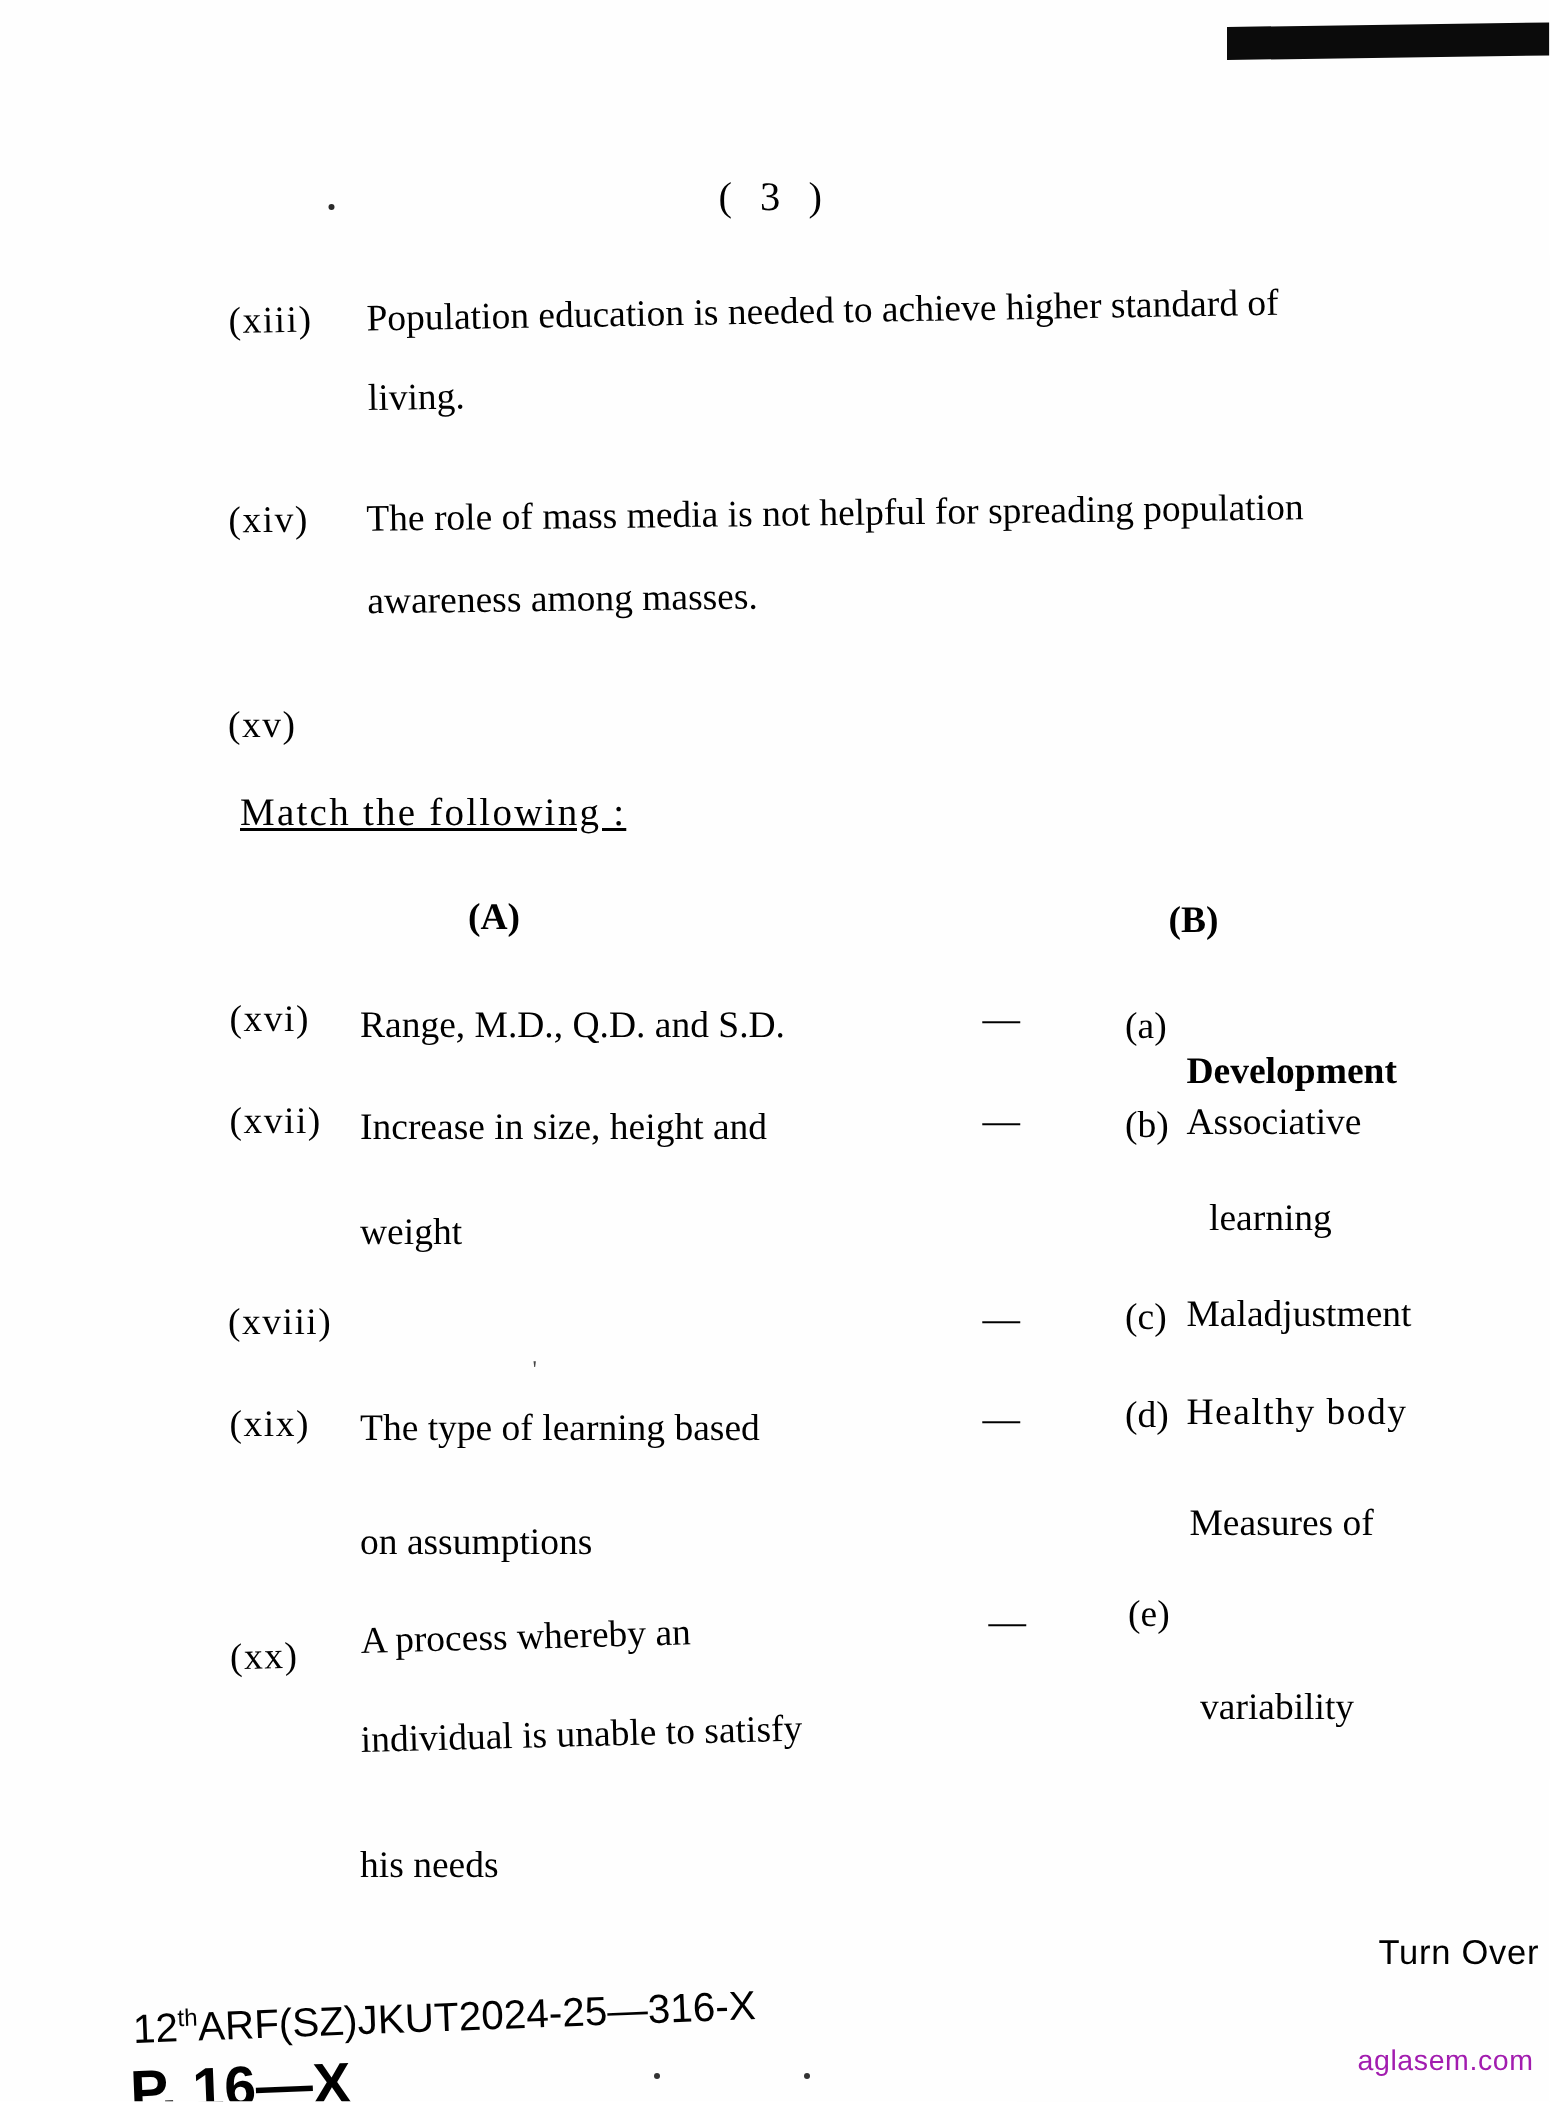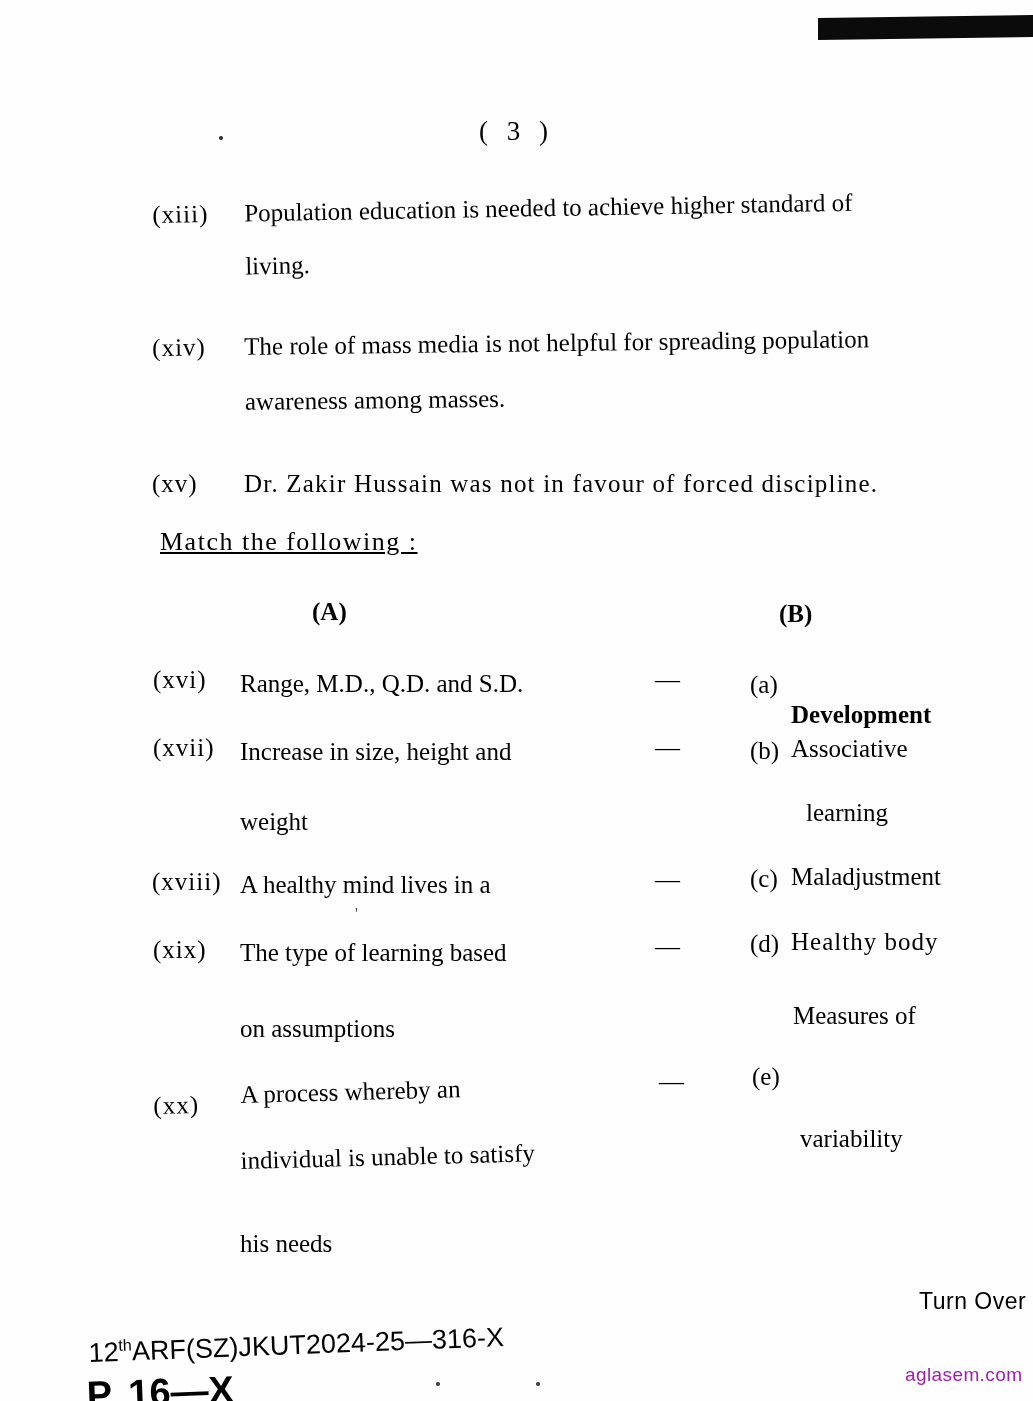--- a/index.html
+++ b/index.html
@@ -207,39 +207,35 @@
   <div class="stmt tilt-b" style="top:329px; left:152px; width:830px;">
     <div class="label">(xiv)</div>
     <div class="body">
       <div>The role of mass media is not helpful for spreading population</div>
       <div style="margin-top:16px;">awareness among masses.</div>
     </div>
   </div>
 
   <div class="stmt" style="top:465px; left:152px; width:805px;">
     <div class="label">(xv)</div>
-    <div class="body">
-      <div style="letter-spacing:1.2px;">Dr. Zakir Hussain was not in favour of forced discipline.</div>
-    </div>
   </div>
 
   <div class="match-head">Match the following :</div>
 
   <div class="col-head col-a">(A)</div>
   <div class="col-head col-b">(B)</div>
 
   <div class="mlabel" style="top:666px; left:153px;">(xvi)</div>
   <div class="mrow" style="top:665px; left:240px; width:430px;">Range, M.D., Q.D. and S.D.</div>
 
   <div class="mlabel" style="top:734px; left:153px;">(xvii)</div>
   <div class="mrow" style="top:733px; left:240px; width:420px;">Increase in size, height and</div>
   <div class="mrow" style="top:803px; left:240px;">weight</div>
 
   <div class="mlabel" style="top:868px; left:152px;">(xviii)</div>
-  <div class="mrow" style="top:866px; left:240px; width:400px;">A healthy mind lives in a</div>
 
   <div class="tiny-mark">'</div>
 
   <div class="mlabel" style="top:936px; left:153px;">(xix)</div>
   <div class="mrow" style="top:934px; left:240px; width:420px;">The type of learning based</div>
   <div class="mrow" style="top:1010px; left:240px;">on assumptions</div>
 
   <div class="mlabel tilt-c" style="top:1092px; left:153px;">(xx)</div>
   <div class="mrow tilt-c" style="top:1076px; left:240px; width:420px;">A process whereby an</div>
   <div class="mrow tilt-c" style="top:1142px; left:240px; width:430px;">individual is unable to satisfy</div>

